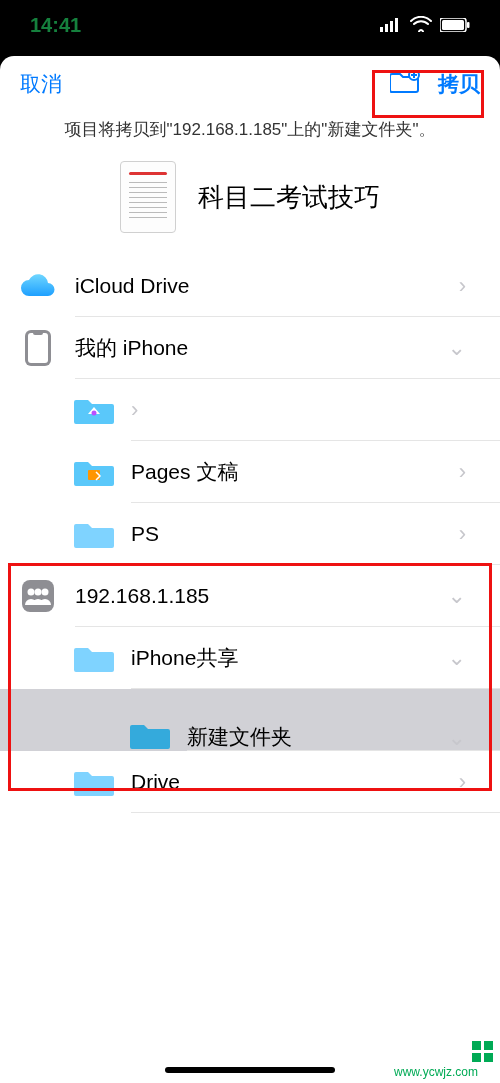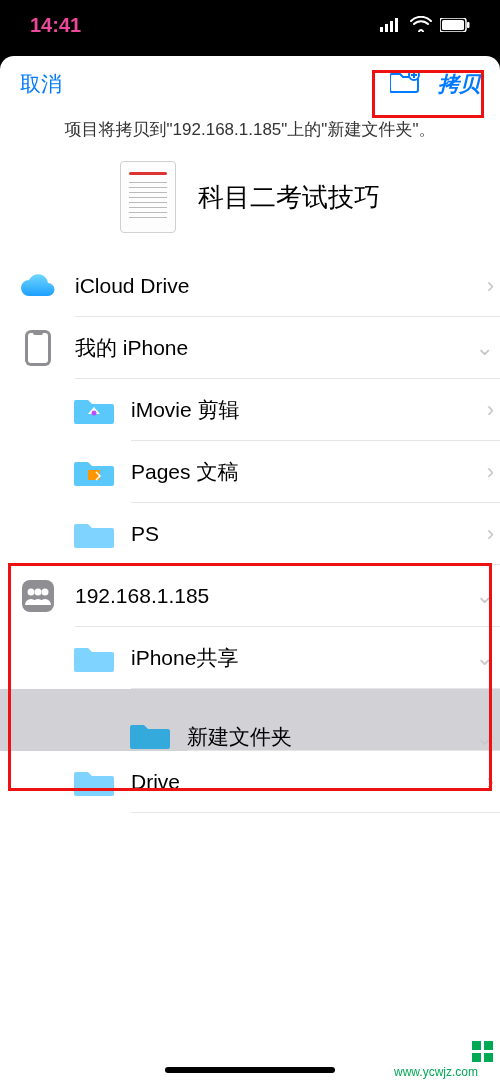--- a/index.html
+++ b/index.html
@@ -1,33 +1,33 @@
 <!DOCTYPE html>
 <html><head>
 <meta charset="utf-8">
 <style>
   * { box-sizing: border-box; margin: 0; padding: 0; }
   html, body { width: 500px; height: 1083px; background: #fff; font-family: -apple-system, "Helvetica Neue", Arial, sans-serif; color: #000; }
   .phone { position: relative; width: 500px; height: 1083px; background: #000; }
-  .status-bar { height: 50px; display: flex; align-items: center; justify-content: space-between; padding: 16px 30px; color: #ec4899; font-size: 20px; font-weight: 600; }
+  .status-bar { height: 50px; display: flex; align-items: center; justify-content: space-between; padding: 16px 30px; color: #15803d; font-size: 20px; font-weight: 600; }
   .status-right { display: flex; align-items: center; gap: 8px; }
   .sheet { position: absolute; top: 56px; left: 0; right: 0; bottom: 0; background: #fff; border-top-left-radius: 14px; border-top-right-radius: 14px; overflow: hidden; }
   .nav { display: flex; align-items: center; justify-content: space-between; height: 56px; padding: 0 20px; }
   .nav-left { color: #007aff; font-size: 21px; }
-  .nav-right { display: flex; align-items: center; gap: 18px; color: #007aff; font-size: 21px; font-weight: 600; font-style: italic; }
+  .nav-right { display: flex; align-items: center; gap: 18px; color: #007aff; font-size: 21px; font-weight: 600; }
   .hl-box-1 { position: absolute; border: 3px solid #e11; pointer-events: none; top: 70px; left: 372px; width: 112px; height: 48px; z-index: 50;}
   .hl-box-2 { position: absolute; border: 3px solid #e11; pointer-events: none; top: 563px; left: 8px; width: 484px; height: 228px; z-index: 50;}
   .subtitle { text-align: center; font-size: 17px; color: #333; padding: 6px 24px 14px; }
   .doc-preview { display: flex; align-items: center; justify-content: center; gap: 22px; padding: 6px 0 22px; }
   .doc-thumb { width: 56px; height: 72px; border: 1px solid #d0d0d0; border-radius: 4px; background: #fdfdfd; position: relative; overflow: hidden; }
   .doc-thumb::before { content: ""; position: absolute; left: 8px; right: 8px; top: 10px; height: 3px; background: #d33; border-radius: 2px; }
   .doc-thumb::after { content: ""; position: absolute; left: 8px; right: 8px; top: 20px; bottom: 10px; background: repeating-linear-gradient(#bbb 0, #bbb 1px, transparent 1px, transparent 5px); }
   .doc-title { font-size: 26px; font-weight: 400; }
   .list { background: #fff; }
-  .row { display: flex; align-items: center; height: 62px; padding-right: 6px; position: relative; }
+  .row { display: flex; align-items: center; height: 62px; padding-right: 34px; position: relative; }
   .row::after { content: ""; position: absolute; left: 75px; right: 0; bottom: 0; height: 1px; background: #e5e5e5; }
   .row .icon-wrap { width: 75px; display: flex; justify-content: center; align-items: center; }
   .row .label { flex: 1; font-size: 21px; }
   .chev { color: #c7c7cc; font-size: 22px; }
   .chev-down { color: #c7c7cc; font-size: 22px; }
   .indent-1 .icon-wrap { width: 75px; margin-left: 56px; }
   .indent-1::after { left: 131px; }
   .indent-2 .icon-wrap { width: 75px; margin-left: 112px; }
   .indent-2::after { left: 187px; }
   .row.selected { background: #d1d1d6; align-items: flex-end; }
@@ -121,21 +121,20 @@
       </div>
 
       <div class="row indent-1">
         <span class="icon-wrap">
           <svg class="folder-ic" viewBox="0 0 40 32">
               <path d="M2 6 h12 l4 4 h20 a2 2 0 0 1 2 2 v16 a2 2 0 0 1 -2 2 h-36 a2 2 0 0 1 -2 -2 v-20 a2 2 0 0 1 2 -2 z" fill="#5ac8fa"></path>
               <path d="M14 20 l6-7 l6 7 z" fill="#fff"></path>
               <circle cx="20" cy="19" r="2.5" fill="#b94fff"></circle>
             </svg>
         </span>
-        <span class="label">iMovie 剪辑</span>
         <span class="chev">›</span>
       </div>
 
       <div class="row indent-1">
         <span class="icon-wrap">
           <svg class="folder-ic" viewBox="0 0 40 32">
               <path d="M2 6 h12 l4 4 h20 a2 2 0 0 1 2 2 v16 a2 2 0 0 1 -2 2 h-36 a2 2 0 0 1 -2 -2 v-20 a2 2 0 0 1 2 -2 z" fill="#5ac8fa"></path>
               <rect x="14" y="14" width="12" height="10" rx="1" fill="#ff9500"></rect>
               <path d="M22 16 l4 4 l-4 4" stroke="#fff" stroke-width="1.5" fill="none"></path>
             </svg>

